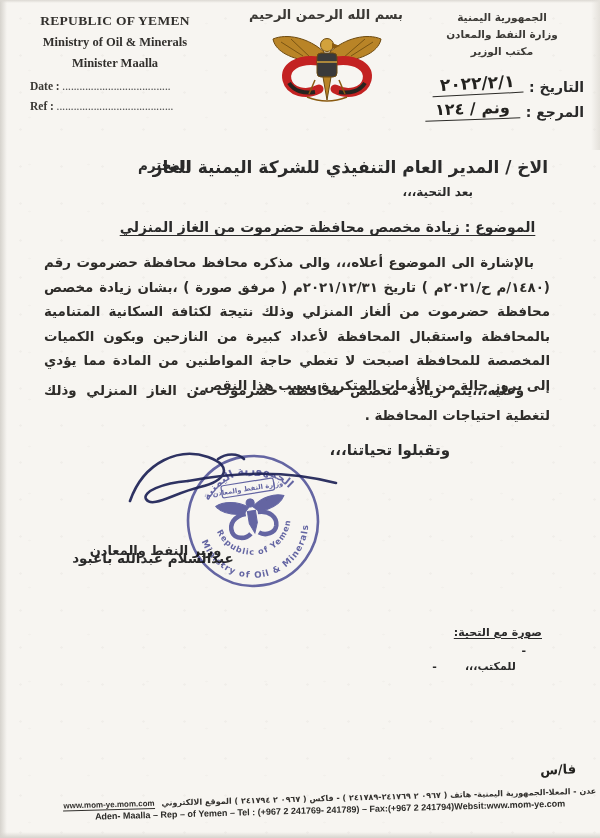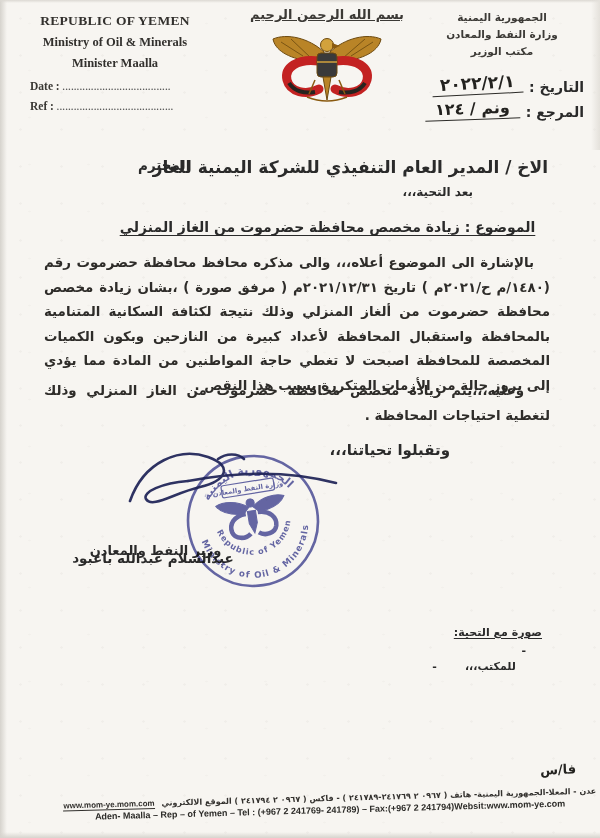--- a/index.html
+++ b/index.html
@@ -29,22 +29,22 @@
   .hdr-en{position:absolute;left:24px;top:13px;width:182px;text-align:center;
     font-family:"Liberation Serif", serif;font-weight:700;color:#33312e;}
   .hdr-en .l1{font-size:13.5px;letter-spacing:.3px;}
   .hdr-en .l2{font-size:12.5px;margin-top:6px;}
   .hdr-en .l3{font-size:12.5px;margin-top:6px;}
   .dateref{position:absolute;left:30px;top:80px;
     font-family:"Liberation Serif", serif;font-weight:700;font-size:11.5px;color:#3a3834;}
   .dateref .row{margin-bottom:8px;white-space:nowrap;}
   .dateref .dots{font-size:9px;letter-spacing:.6px;color:#555;}
 
-  .bismillah{position:absolute;left:248px;top:7px;width:156px;
-    direction:rtl;font-size:13px;font-weight:700;color:#3c3a36;text-decoration:underline;}
+  .bismillah{position:absolute;left:248px;top:7px;width:156px;text-align:center;
+    direction:rtl;font-size:13px;font-weight:700;color:#3c3a36;}
   .emblem{position:absolute;left:266px;top:30px;width:122px;height:80px;}
 
   .hdr-ar{position:absolute;right:20px;top:9px;width:156px;text-align:center;
     direction:rtl;font-size:10.5px;font-weight:700;color:#3c3a36;line-height:17px;}
 
   .hand{color:#23221f;font-weight:700;}
   .date-row{position:absolute;right:16px;top:73px;direction:rtl;display:flex;align-items:flex-end;gap:6px;}
   .date-row .lbl,.ref-row .lbl{font-size:14px;font-weight:700;}
   .date-row .hand{font-size:17px;transform:rotate(-3deg);border-bottom:1.6px solid #2c2b28;
     padding:0 8px 1px 8px;letter-spacing:1px;}

